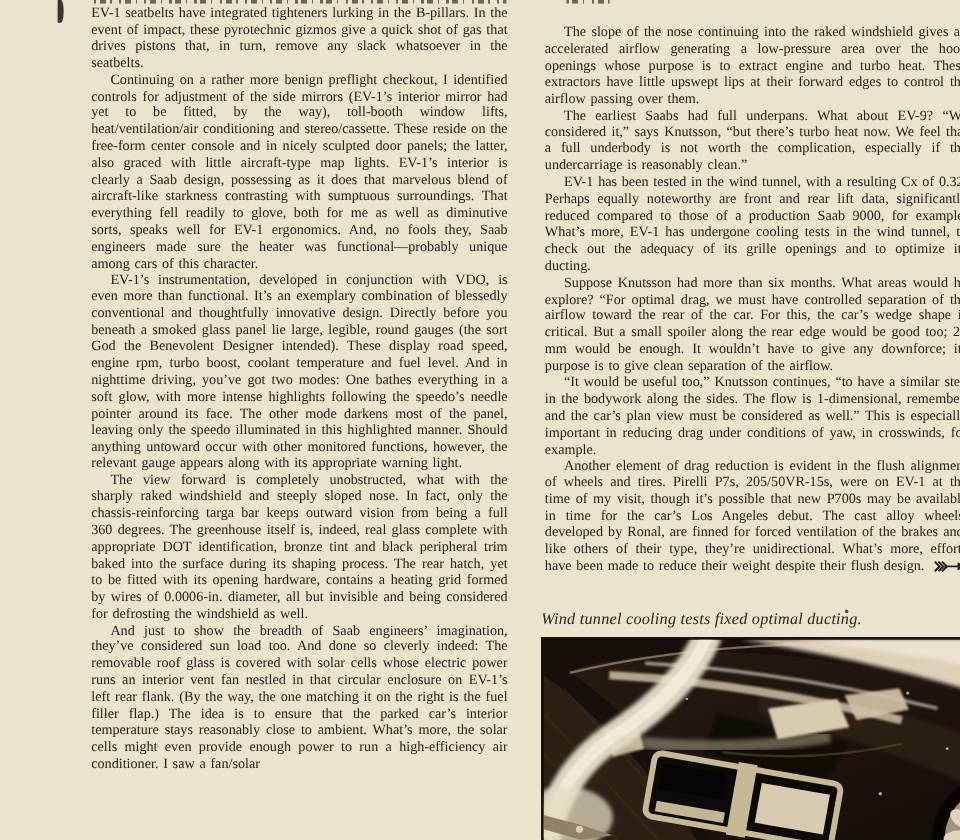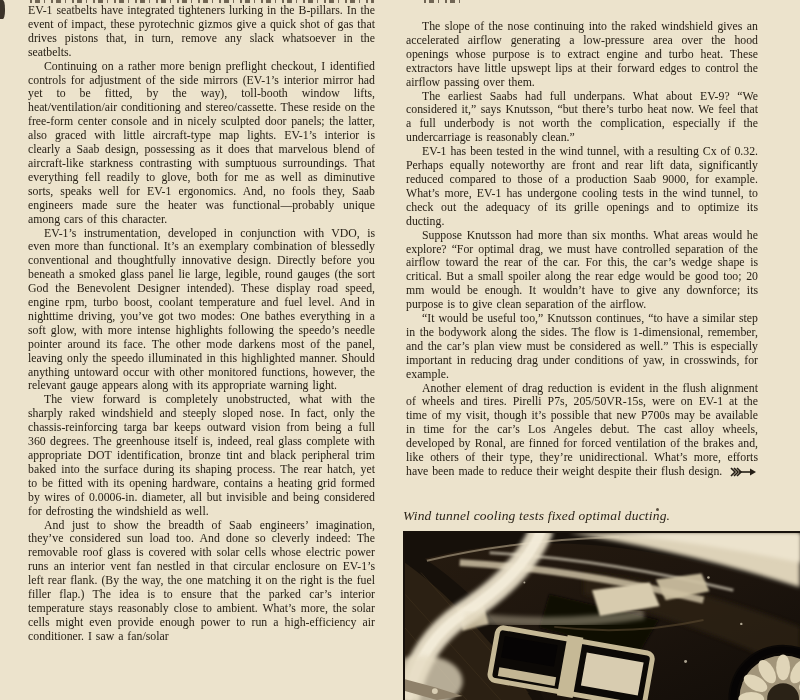--- a/index.html
+++ b/index.html
@@ -2,21 +2,21 @@
 <html lang="en"><head>
 <meta charset="utf-8">
 <style>
   html,body{margin:0;padding:0;}
   body{
     width:800px;height:700px;overflow:hidden;position:relative;
     background:#ece3cc;
     font-family:"Liberation Serif","DejaVu Serif",serif;
     color:#272016;
   }
-  .page{position:absolute;inset:0;}
+  .page{position:absolute;inset:0;margin-left:48px;}
   
   .col{
     position:absolute;top:0;overflow:hidden;
     text-align:justify;
     -webkit-hyphens:auto;hyphens:auto;
   }
   .col-left{left:28px;width:347px;height:700px;padding-top:4px;}
   .col-right{left:406px;width:352px;height:506px;padding-top:20px;}
   .col p{
     margin:0;

